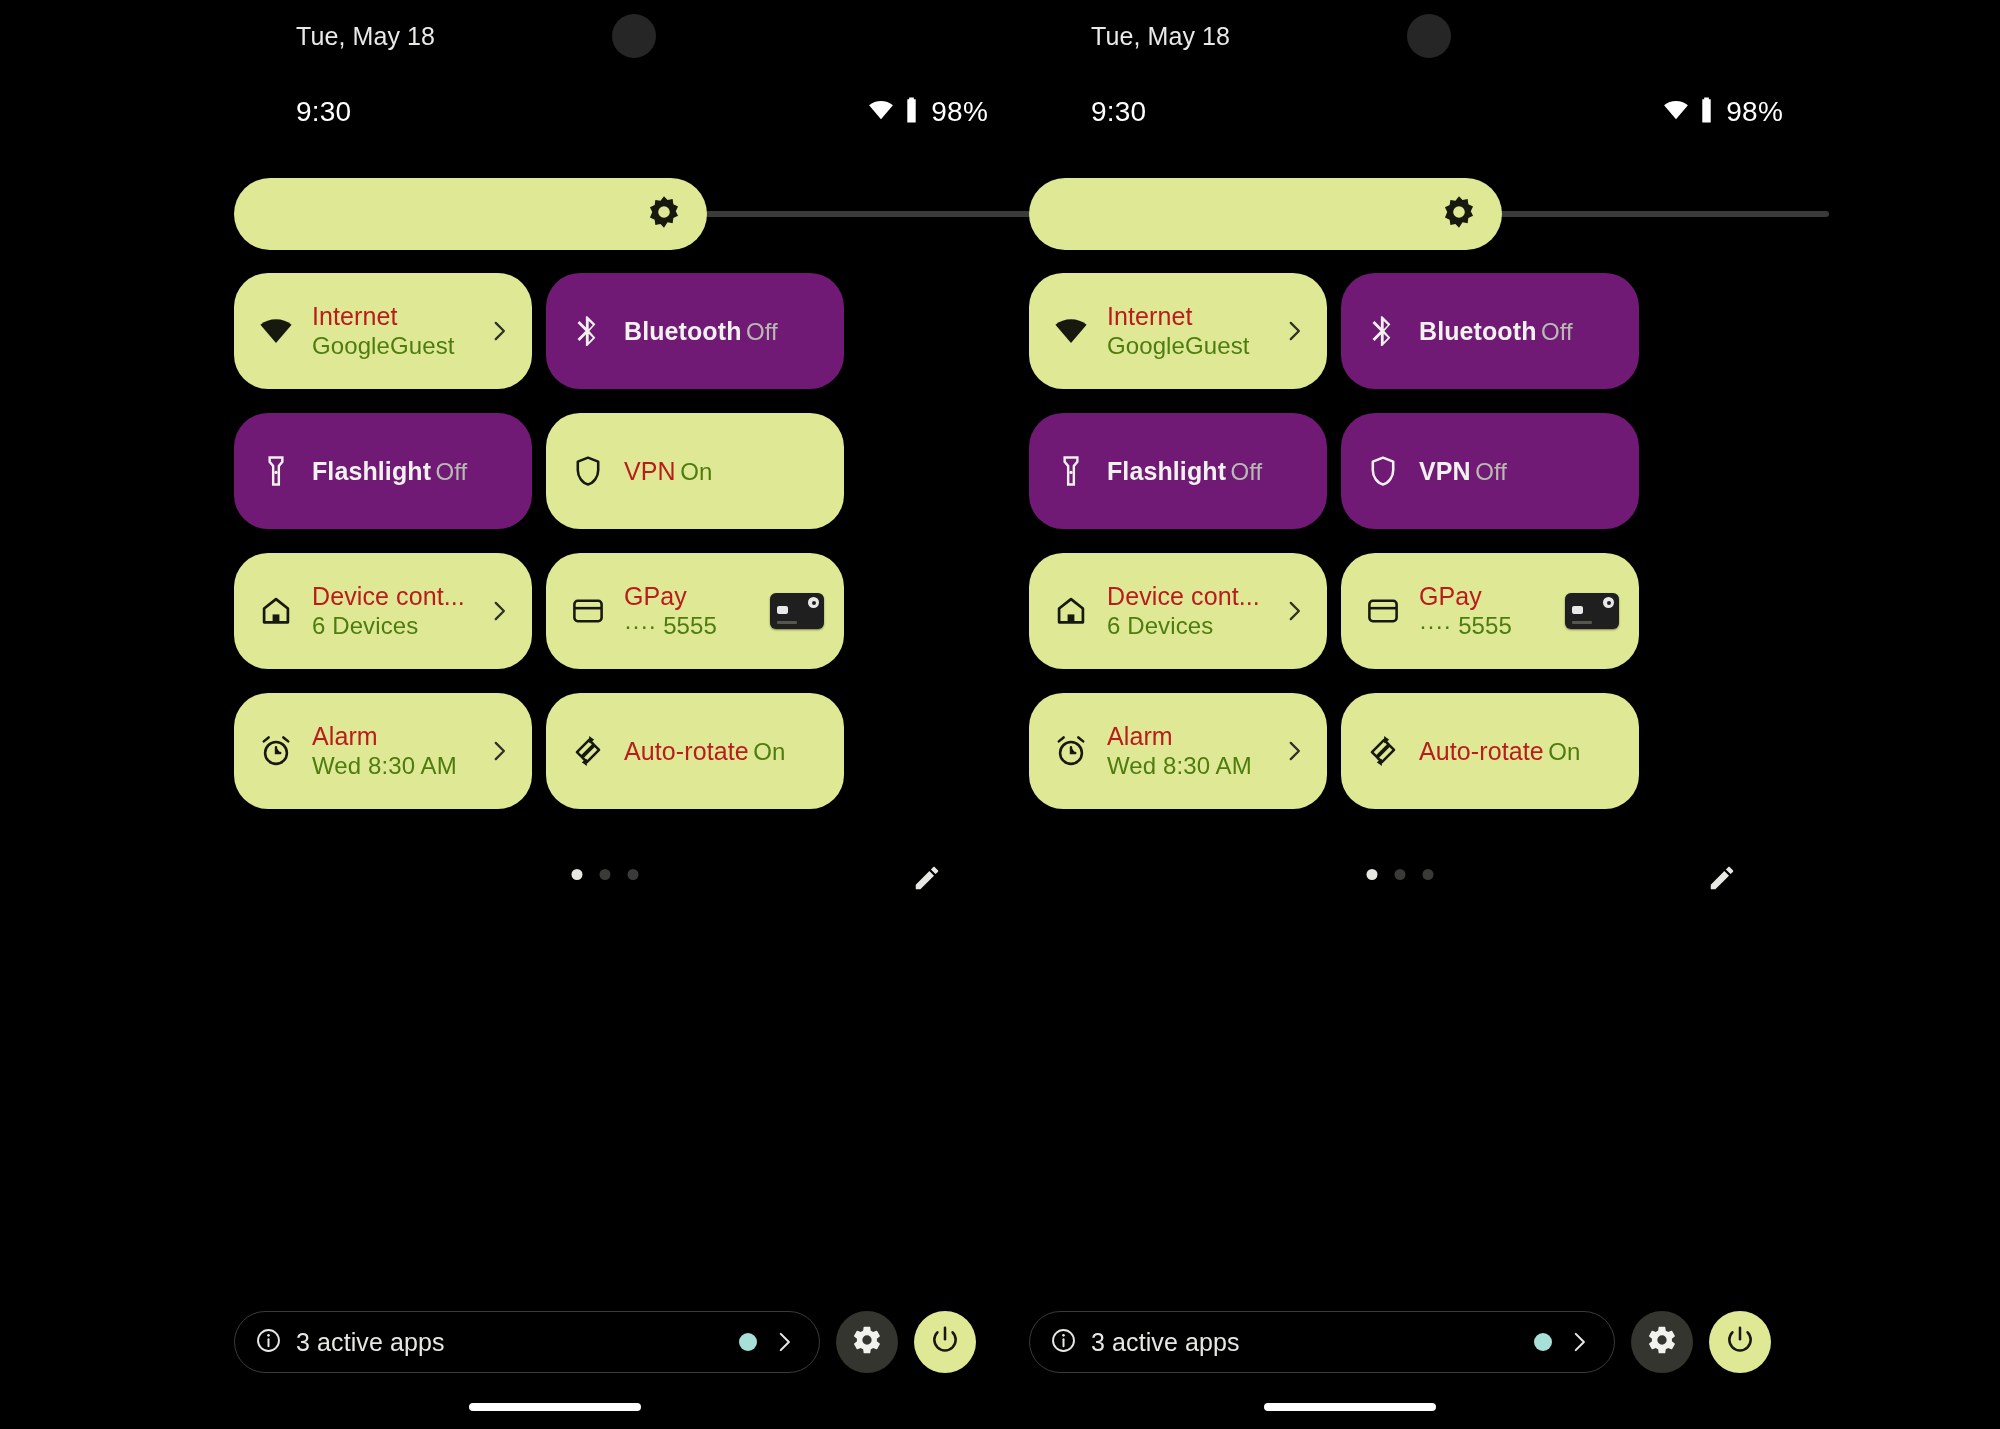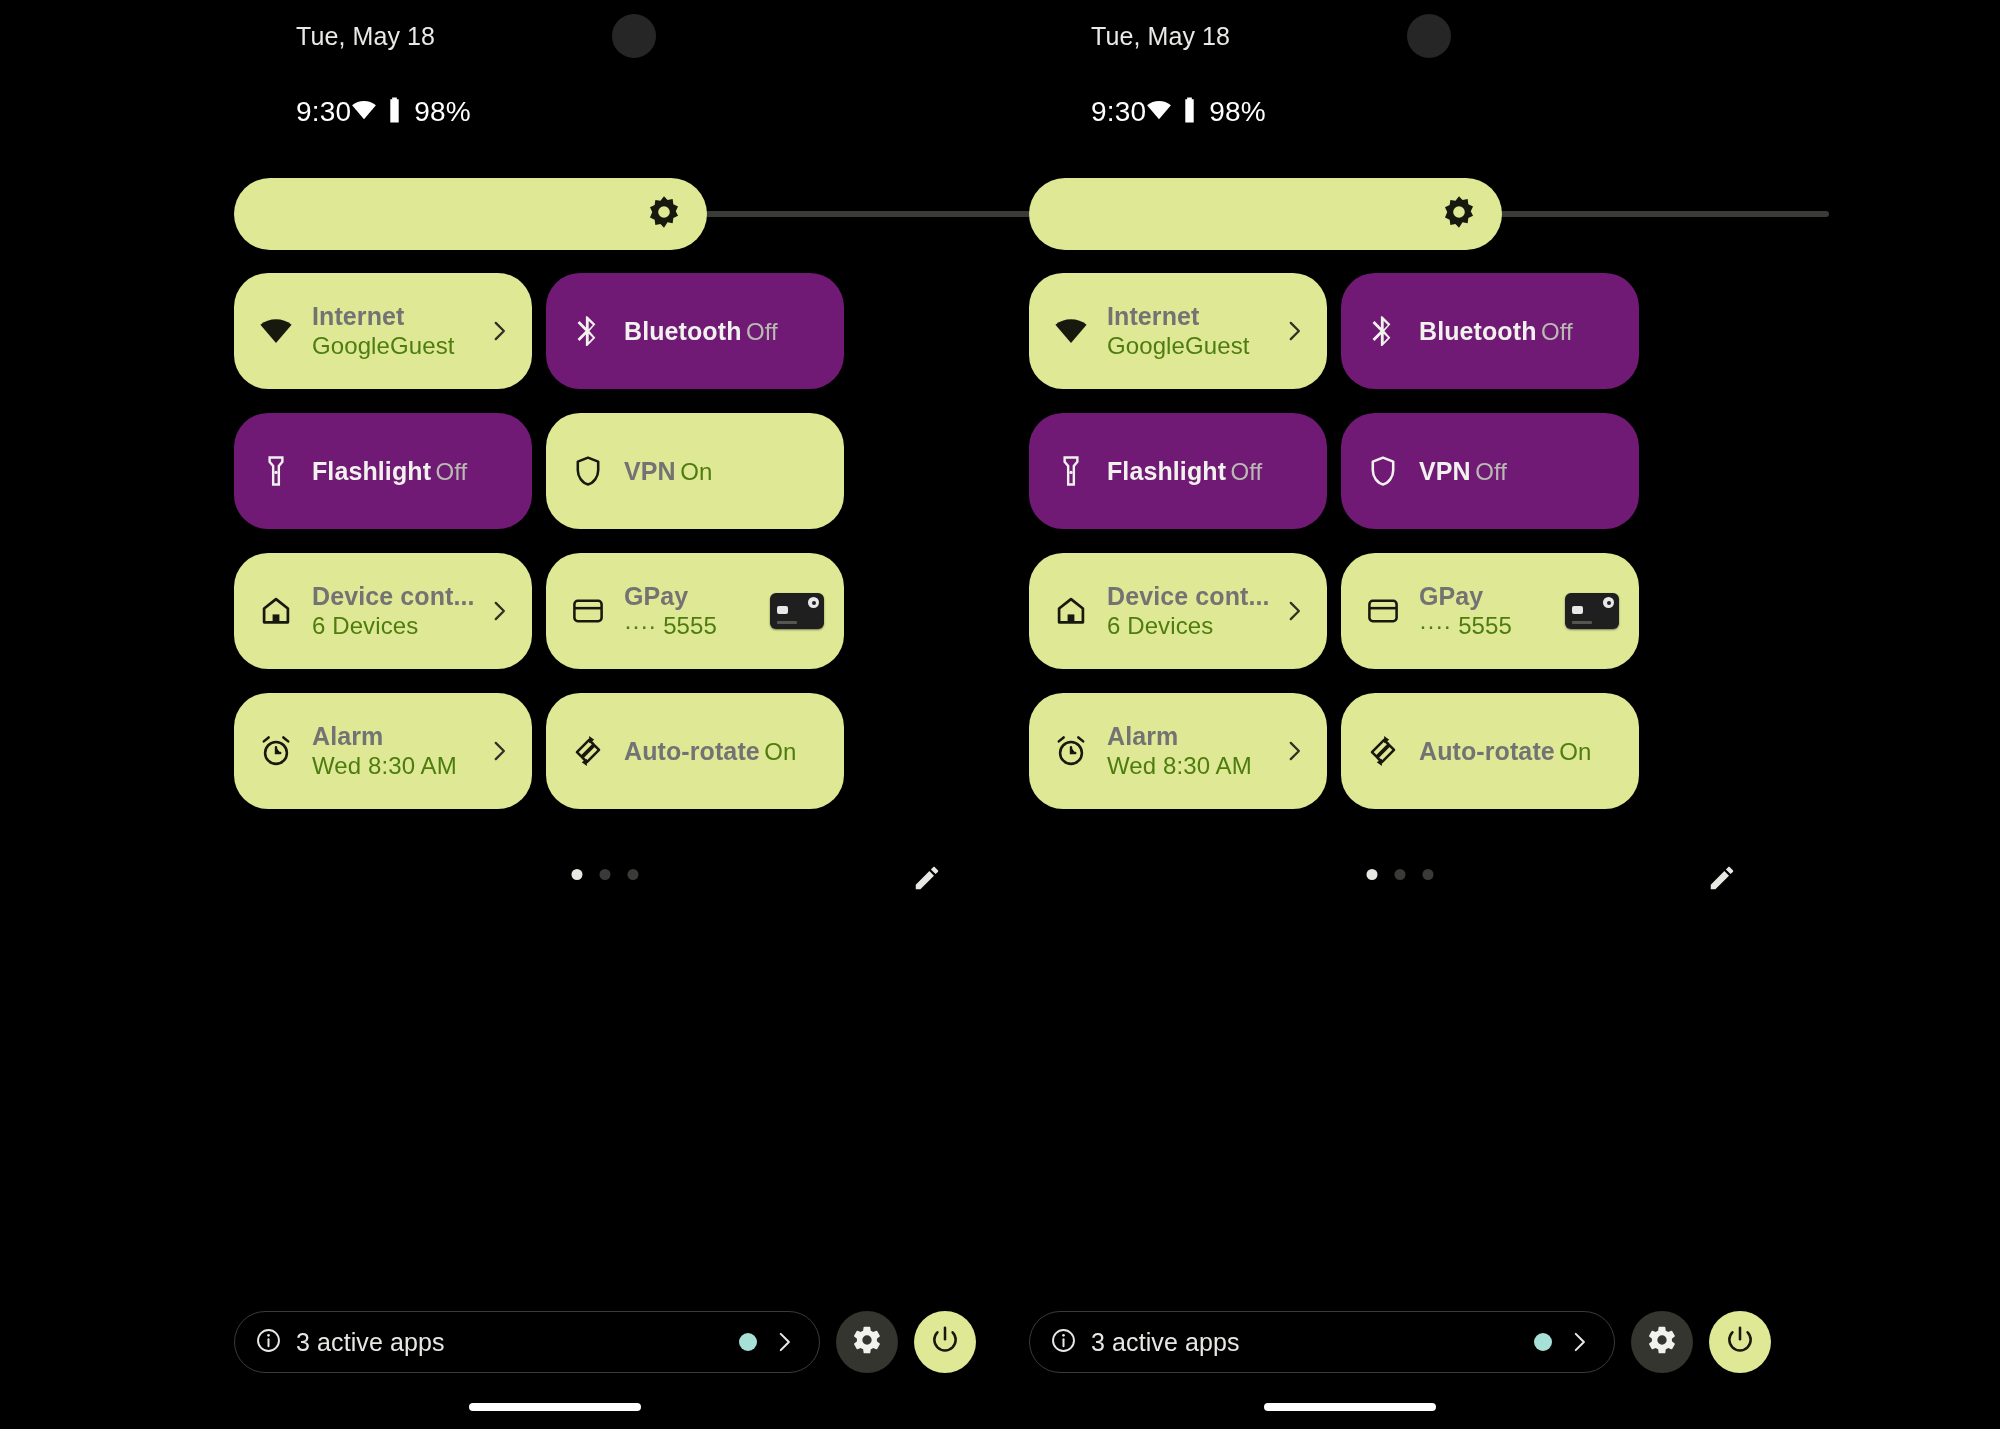--- a/index.html
+++ b/index.html
@@ -21,22 +21,22 @@
     height: 44px; display: flex; align-items: center;
   }
   .status-date { color: #e9e9e7; font-size: 25px; letter-spacing: .1px; }
   .camera-punch {
     position: absolute; left: 50%; top: 50%;
     transform: translate(-50%, -50%);
     width: 44px; height: 44px; border-radius: 50%;
     background: #262626;
   }
   .statusbar-second {
-    position: absolute; top: 92px; left: 62px; right: 66px;
-    height: 40px; display: flex; align-items: center; justify-content: flex-start;
+    position: absolute; top: 92px; left: 62px; right: 46px;
+    height: 40px; display: flex; align-items: center; justify-content: space-between;
   }
   .status-time { color: #ffffff; font-size: 28px; letter-spacing: .2px; }
   .status-right { display: flex; align-items: center; gap: 10px; }
   .status-battery-pct { color: #ffffff; font-size: 28px; letter-spacing: .2px; margin-left: 2px; }
 
   
   .brightness-row {
     position: absolute; top: 178px; left: 0px; width: 800px; height: 72px;
   }
   .brightness-track {
@@ -71,21 +71,21 @@
   .tile-icon { width: 40px; flex: 0 0 40px; display: flex; align-items: center; justify-content: center; }
   .tile-text { margin-left: 16px; flex: 1 1 auto; min-width: 0; }
   .tile-label {
     font-size: 25px; line-height: 30px; letter-spacing: .1px;
     white-space: nowrap; overflow: hidden;
   }
   .tile-state {
     font-size: 24px; line-height: 30px; margin-top: 3px; letter-spacing: .1px;
     white-space: nowrap; overflow: hidden;
   }
-  .tile.active .tile-label { color: #737373; font-weight: 700; }
+  .tile.active .tile-label { color: #b91c1c; font-weight: 400; }
   .tile.active .tile-state { color: #4d7c0f; }
   .tile.inactive .tile-label { color: #f1f1ee; font-weight: 700; }
   .tile.inactive .tile-state { color: #b9bbb3; }
   .tile-chevron { flex: 0 0 auto; width: 26px; display: flex; align-items: center; justify-content: center; }
 
   
   .gpay-card {
     flex: 0 0 auto; width: 54px; height: 36px; border-radius: 6px;
     background: #1f1f1f; position: relative; overflow: hidden;
     box-shadow: 0 1px 2px rgba(0,0,0,.45);

